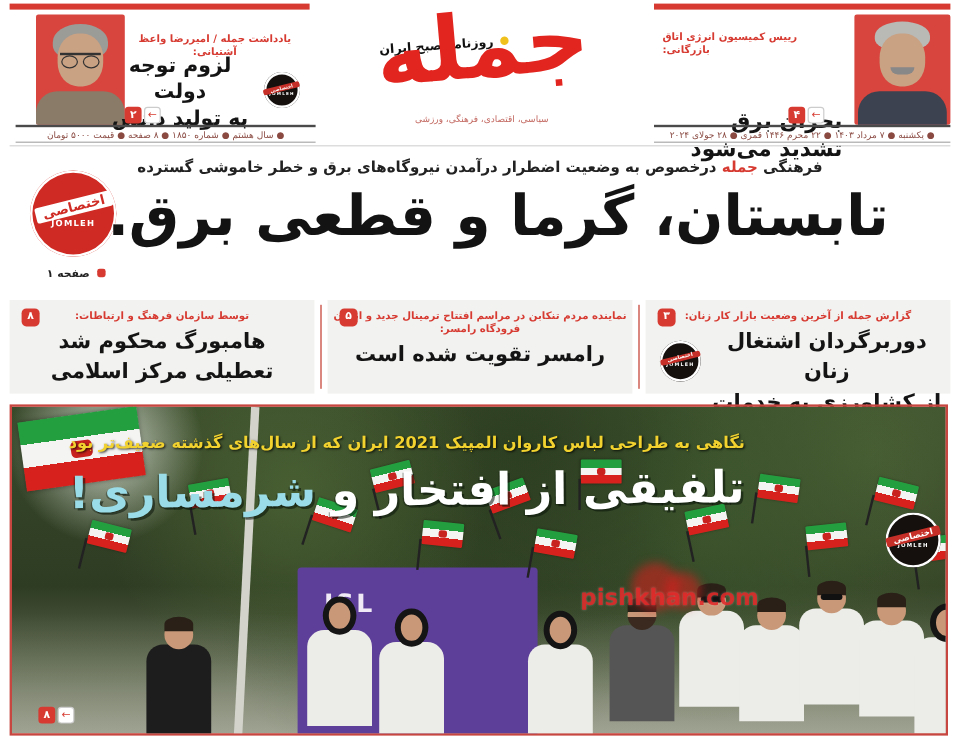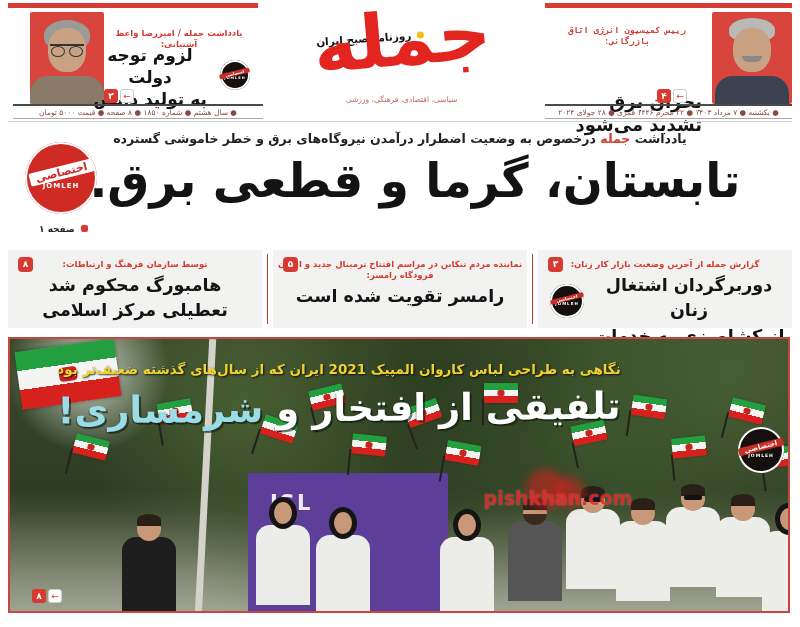--- a/index.html
+++ b/index.html
@@ -166,41 +166,41 @@
     <div class="sub">سیاسی، اقتصادی، فرهنگی، ورزشی</div>
   </div>
 
   <div class="story-box" style="left:545px;width:247px;">
     <div class="portrait right-man" style="right:0;top:4px;width:80px;height:92px;">
       <div class="hair"></div>
       <div class="face"></div>
       <div class="mustache"></div>
       <div class="torso"></div>
     </div>
-    <div class="kicker-sm abs" style="right:90px;top:18px;width:150px;text-align:center;font-family:Liberation Mono, monospace;">رییس کمیسیون انرژی اتاق بازرگانی:</div>
+    <div class="kicker-sm abs" style="right:90px;top:18px;width:150px;text-align:left;">رییس کمیسیون انرژی اتاق بازرگانی:</div>
     <div class="head-md abs" style="right:90px;top:34px;width:150px;text-align:right;font-size:18px;margin-top:48px;">
       <div>بحران برق</div>
       <div>تشدید می‌شود</div>
     </div>
     <div class="pageref" style="left:112px;top:81px;">
       <span class="num">۴</span>
       <span class="arr">←</span>
     </div>
   </div>
 
   <div class="infoline" style="left:13px;width:250px;">● سال هشتم ● شماره ۱۸۵۰ ● ۸ صفحه ● قیمت ۵۰۰۰ تومان</div>
   <div class="infoline" style="left:545px;width:247px;">● یکشنبه ● ۷ مرداد ۱۴۰۳ ● ۲۲ محرم ۱۴۴۶ قمری ● ۲۸ جولای ۲۰۲۴</div>
   <div class="hairline"></div>
 
   <div class="jbadge red" style="left:25px;top:142px;width:72px;height:72px;font-size:11px;">
     <span class="band">اختصاصی</span>
     <span class="latin" style="font-size:7px;margin-top:3px;">JOMLEH</span>
   </div>
   <div class="lead-kicker">
-    <span>یادداشت</span>
+    <span>فرهنگی</span>
     <span class="brand">جمله</span>
     <span>درخصوص به وضعیت اضطرار درآمدن نیروگاه‌های برق و خطر خاموشی گسترده</span>
   </div>
   <div class="lead-headline">تابستان، گرما و قطعی برق.</div>
   <div class="lead-note">
     <span class="reddot"></span>
     <span>صفحه ۱</span>
   </div>
 
   <div class="news-row">

